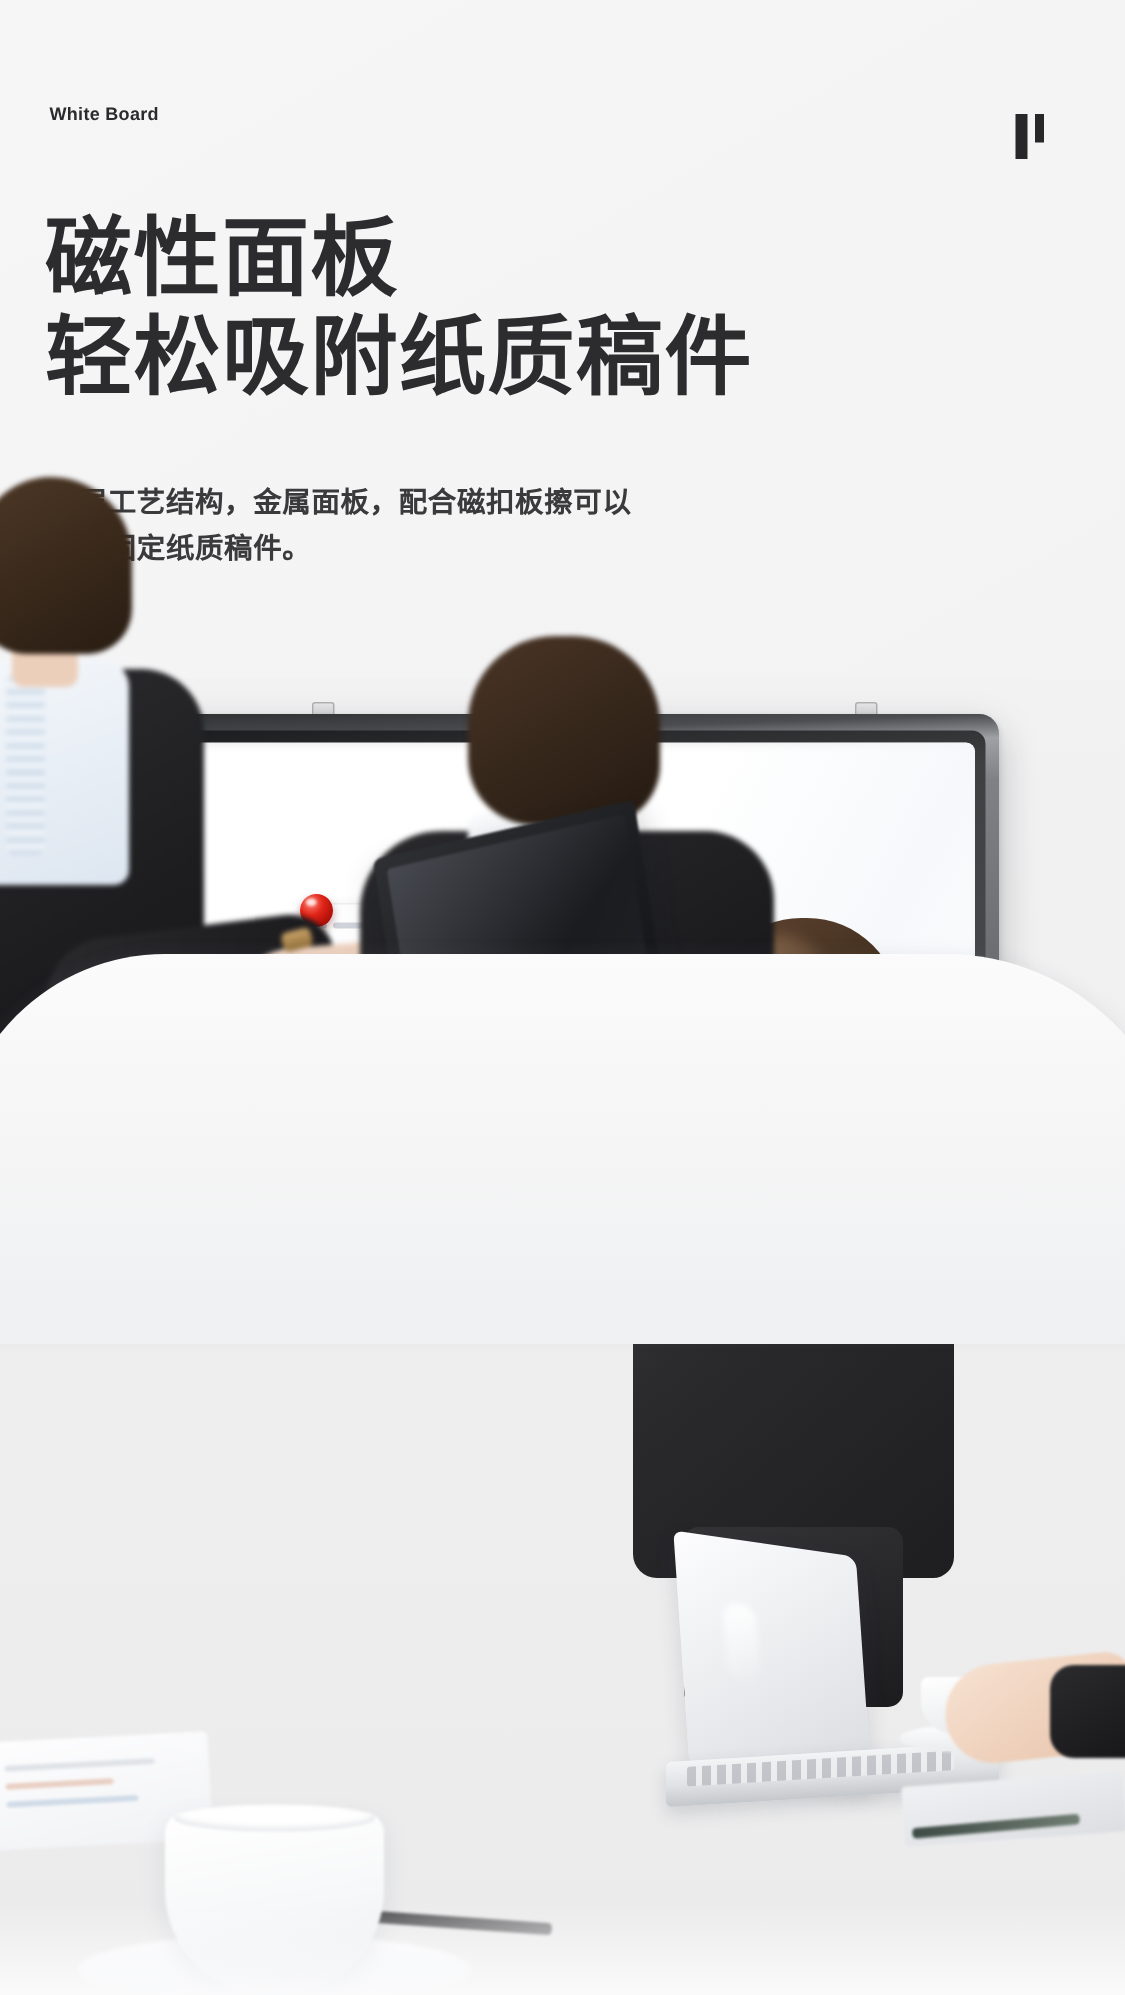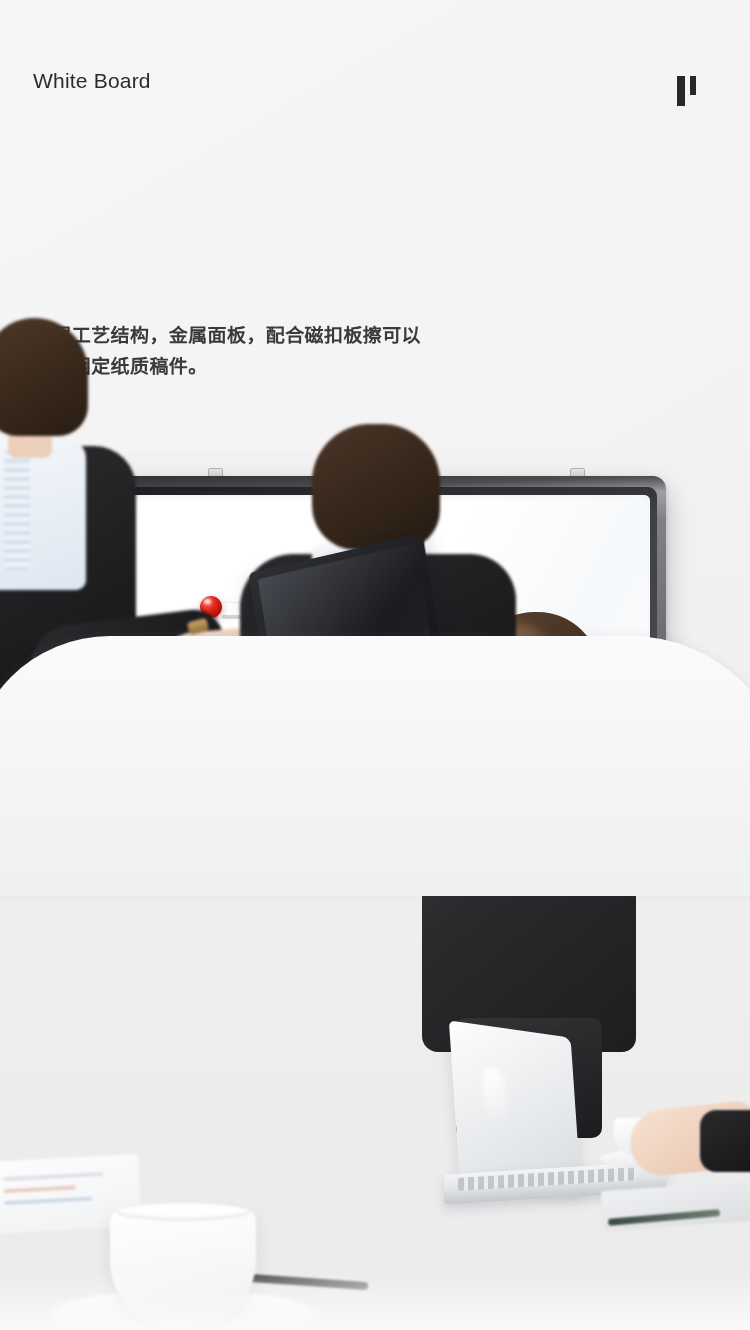--- a/index.html
+++ b/index.html
@@ -14,21 +14,21 @@
   .page{
     position:relative;
     width:750px;height:1330px;
     background:linear-gradient(150deg,#f6f6f7 0%,#f3f3f4 45%,#f0f0f1 100%);
     overflow:hidden;
   }
 
   
   .eyebrow{
     position:absolute;left:33px;top:69px;
-    font-size:21px;font-weight:normal;letter-spacing:.2px;
+    font-size:12px;font-weight:bold;letter-spacing:.2px;
     color:#2b2b2d;
   }
   .mark-icon{
     position:absolute;right:47px;top:76px;
     width:26px;height:30px;
   }
   .mark-icon .bar-a{
     position:absolute;left:0;top:0;width:8px;height:30px;background:#272729;
   }
   .mark-icon .bar-b{
@@ -500,20 +500,22 @@
 <body>
 
 <div class="page">
 
   <div class="eyebrow">White Board</div>
   <div class="mark-icon">
     <span class="bar-a"></span>
     <span class="bar-b"></span>
   </div>
 
+  <div class="headline">磁性面板
+轻松吸附纸质稿件</div>
   <div class="subcopy">多层工艺结构，金属面板，配合磁扣板擦可以
 轻松固定纸质稿件。</div>
 
 
   <div class="stage">
     <div class="stage-bg"></div>
 
     <div class="board-wrap">
       <div class="bracket left"></div>
       <div class="bracket right"></div>

